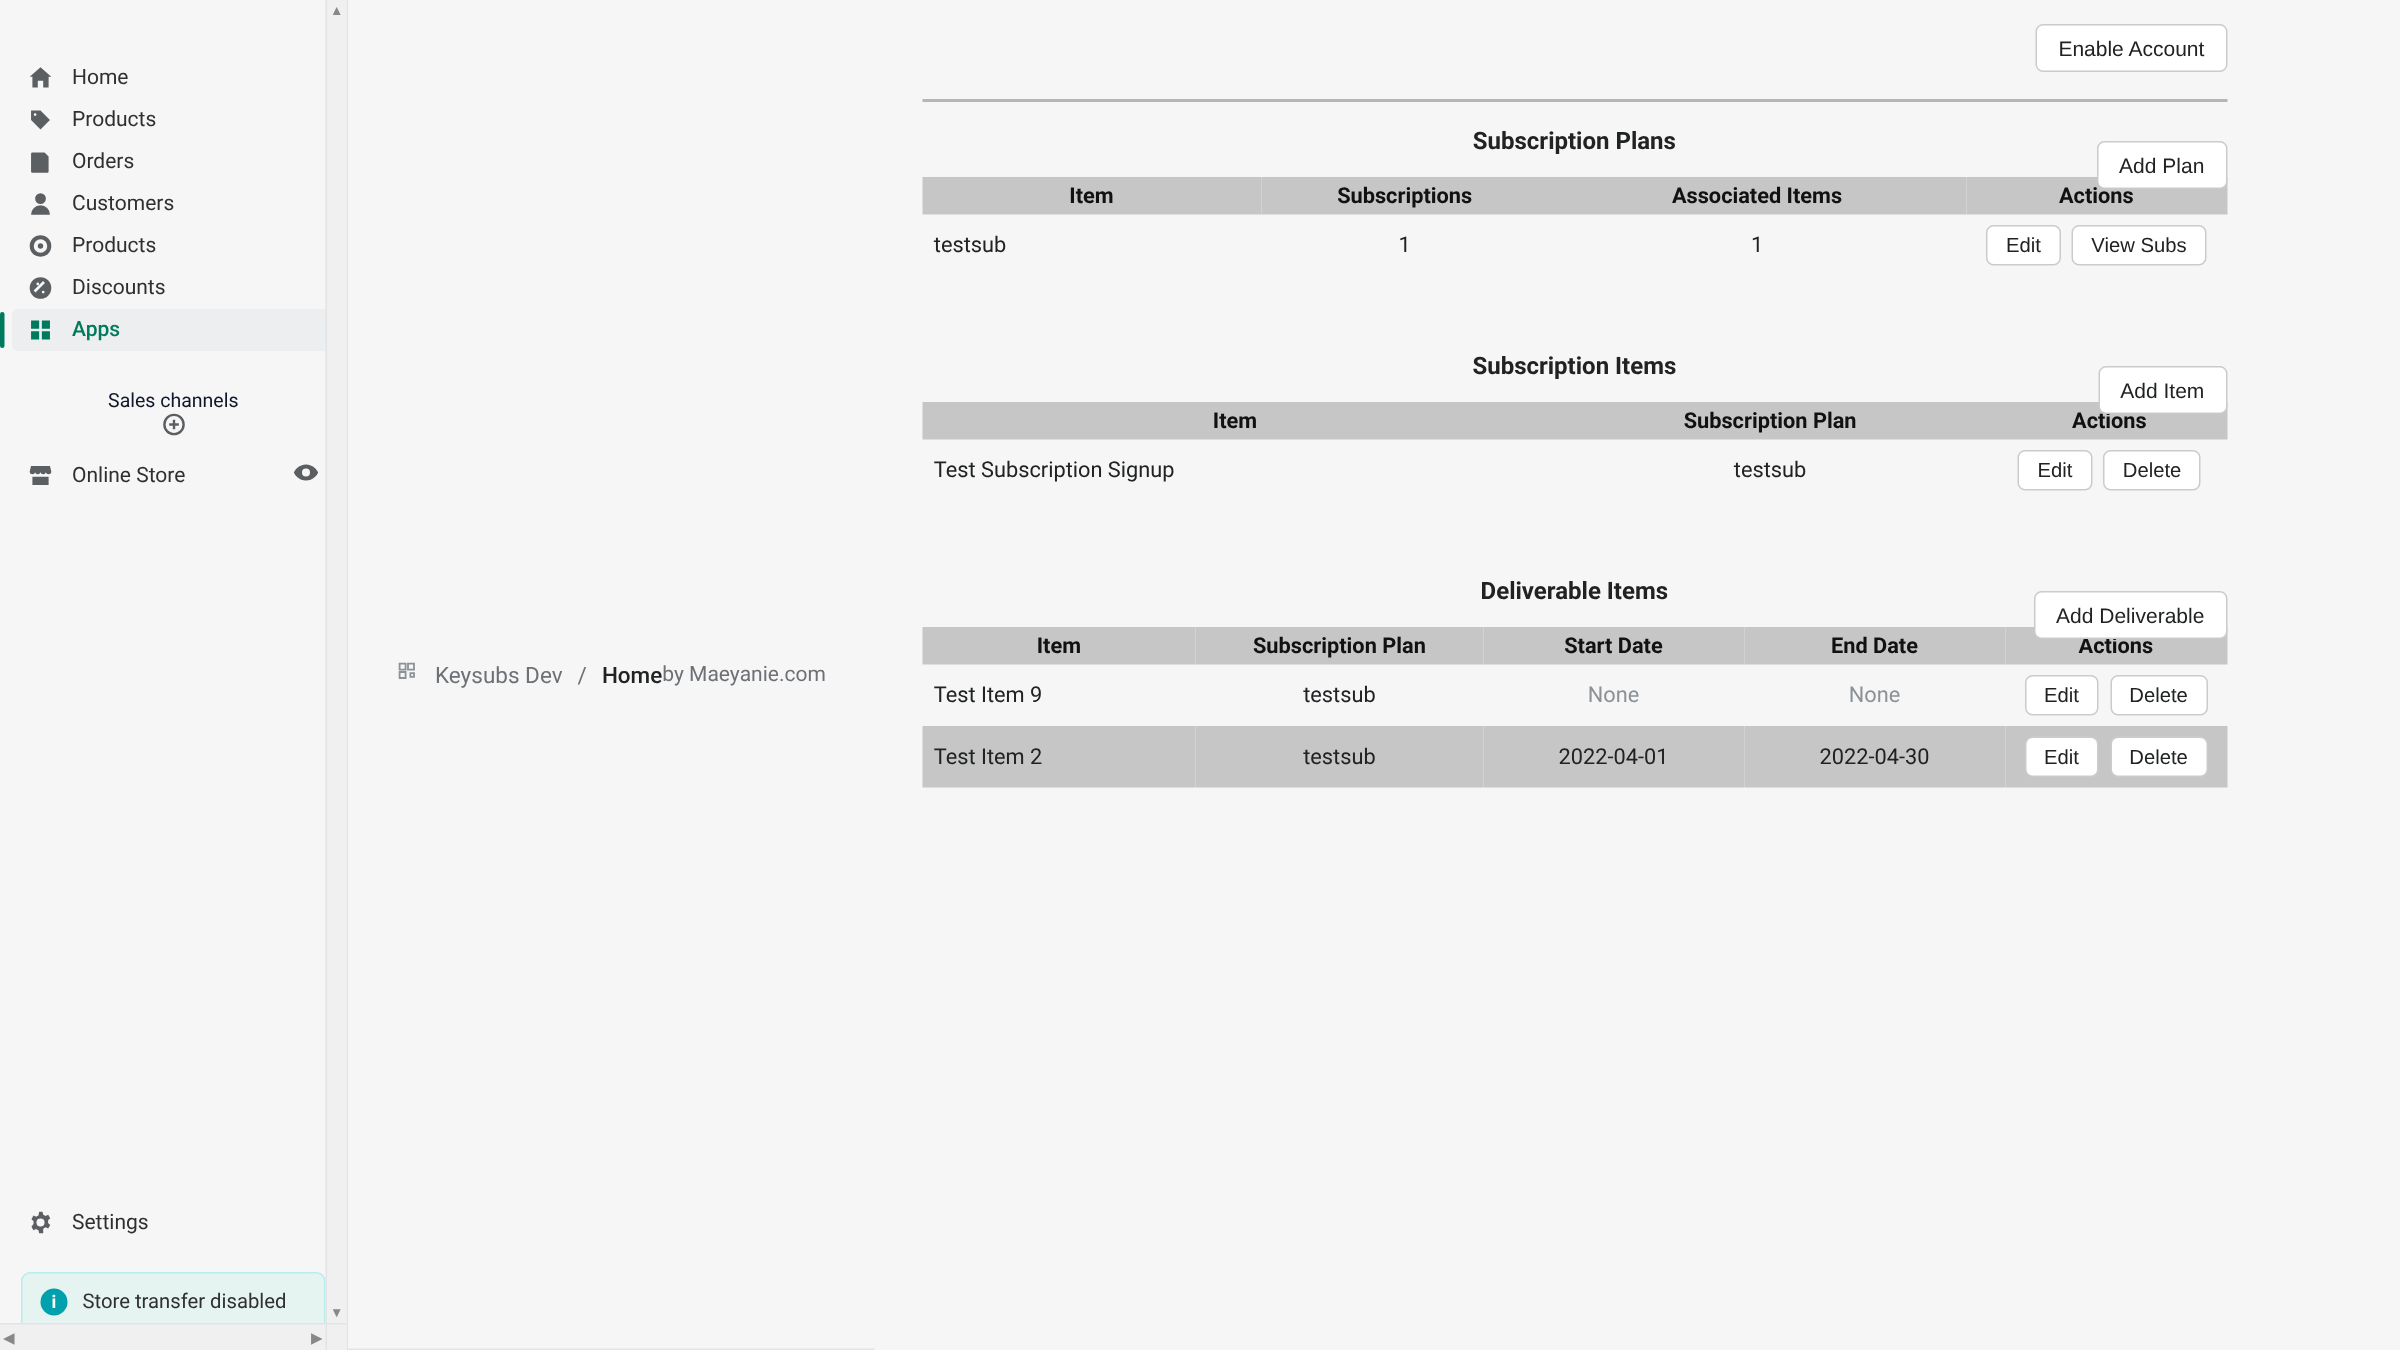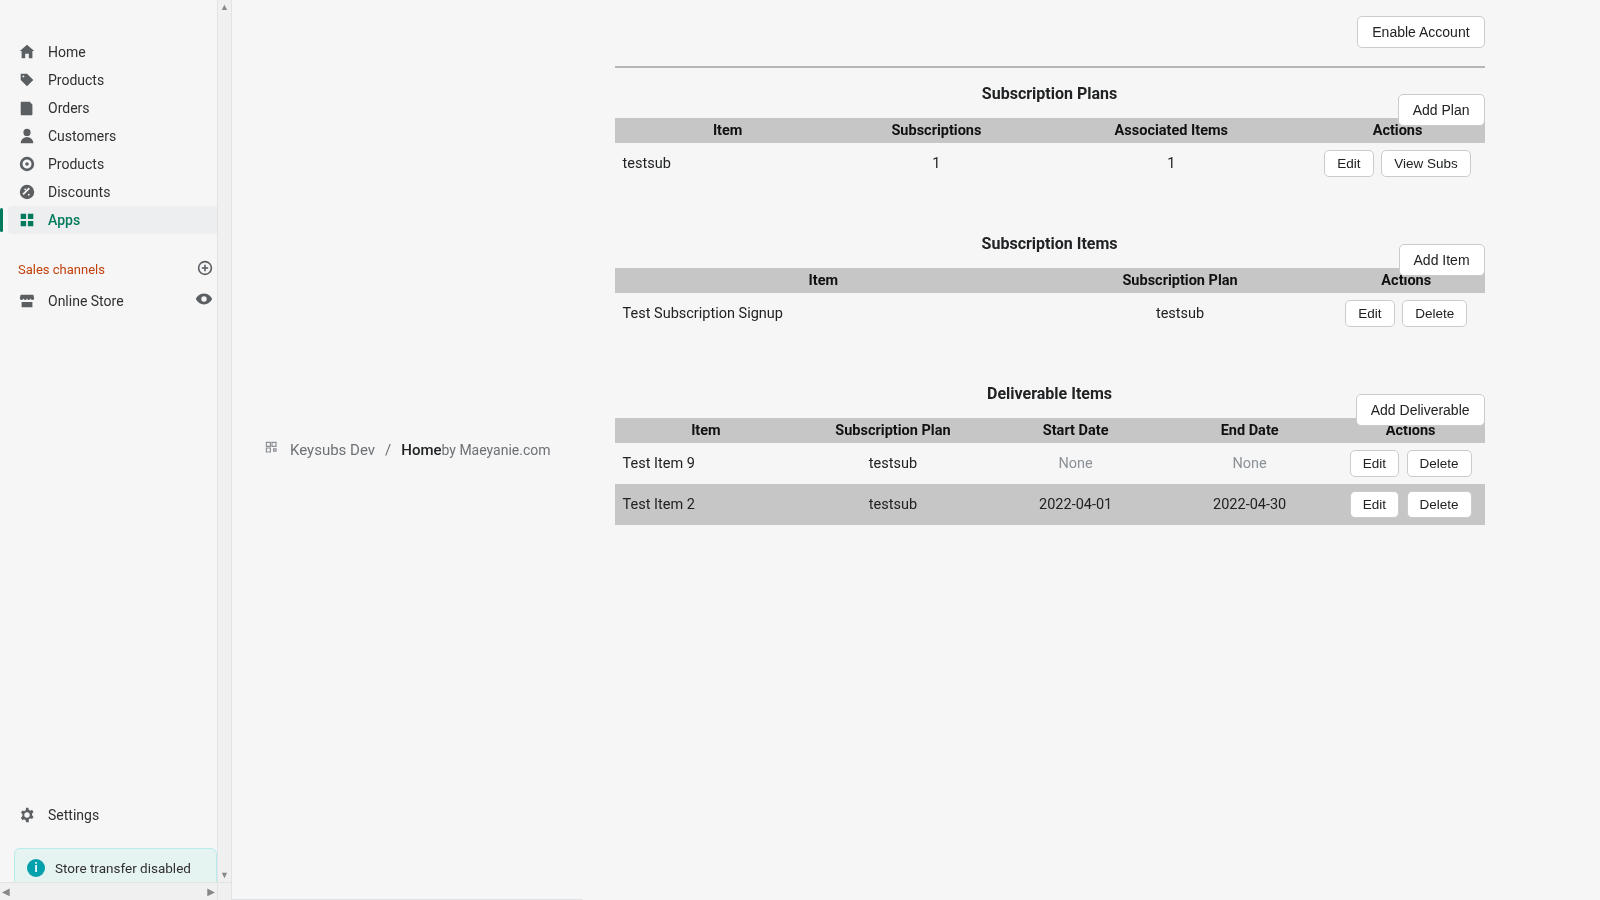--- a/index.html
+++ b/index.html
@@ -68,22 +68,23 @@
     flex-shrink: 0;
   }
   .nav-icon svg { width: 18px; height: 18px; fill: #5c5f62; }
   .nav-item.active .nav-icon svg { fill: #007a5c; }
   .section-header {
     display: flex;
     align-items: center;
     justify-content: space-between;
     padding: 8px 18px 6px;
     margin-top: 18px;
-    color: #c2410c;
+    color: #0f172a;
     font-size: 13px;
+    flex-direction: column;
   }
   .section-header .plus-icon { cursor: pointer; }
   .channel-item {
     display: flex;
     align-items: center;
     justify-content: space-between;
     padding: 5px 18px;
     cursor: pointer;
     color: #303030;
   }

